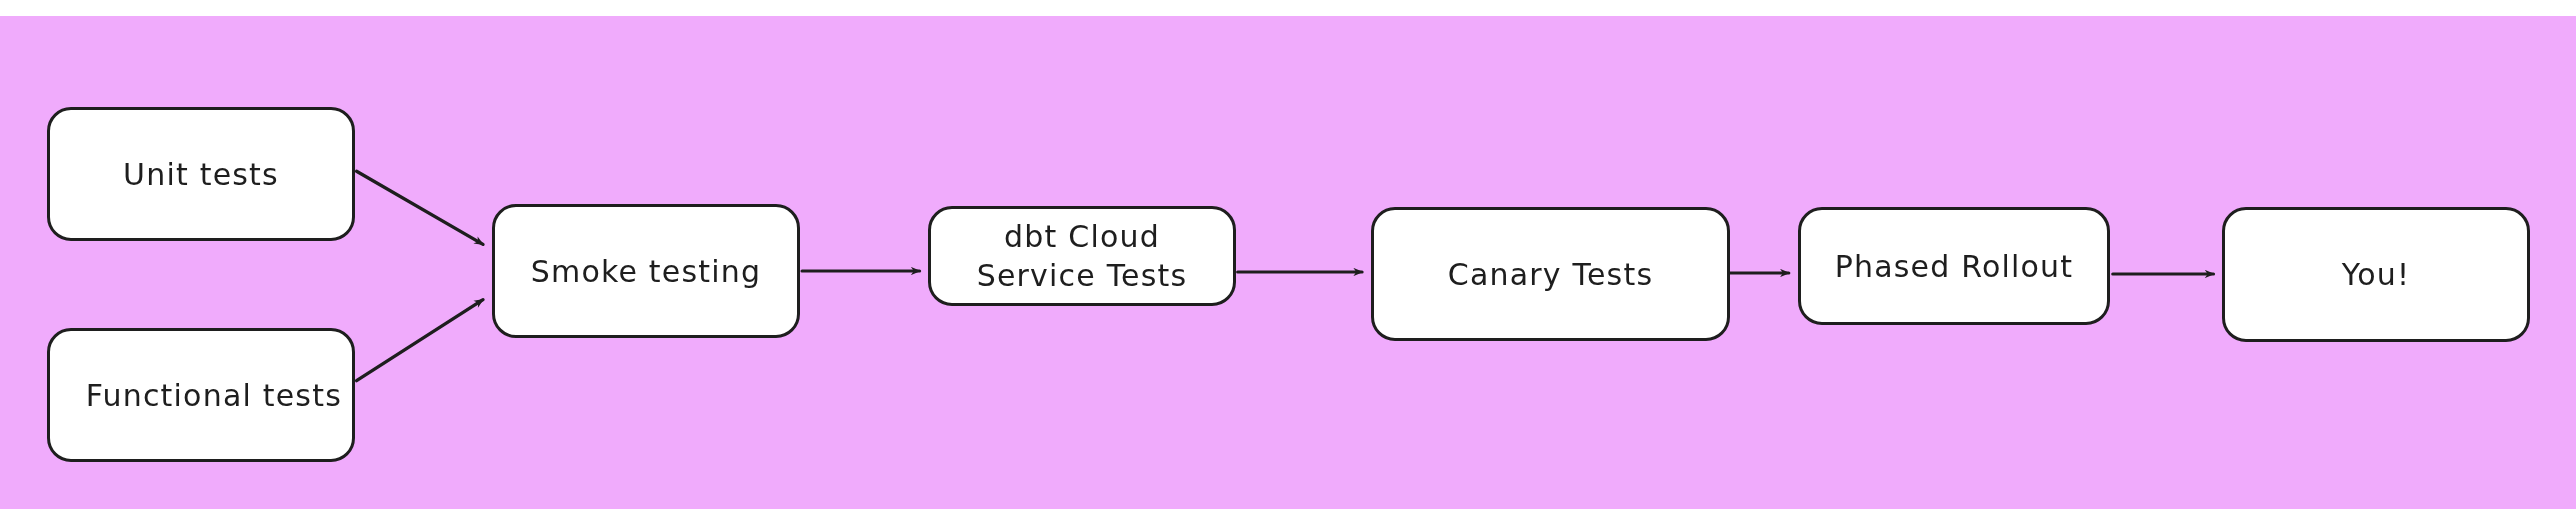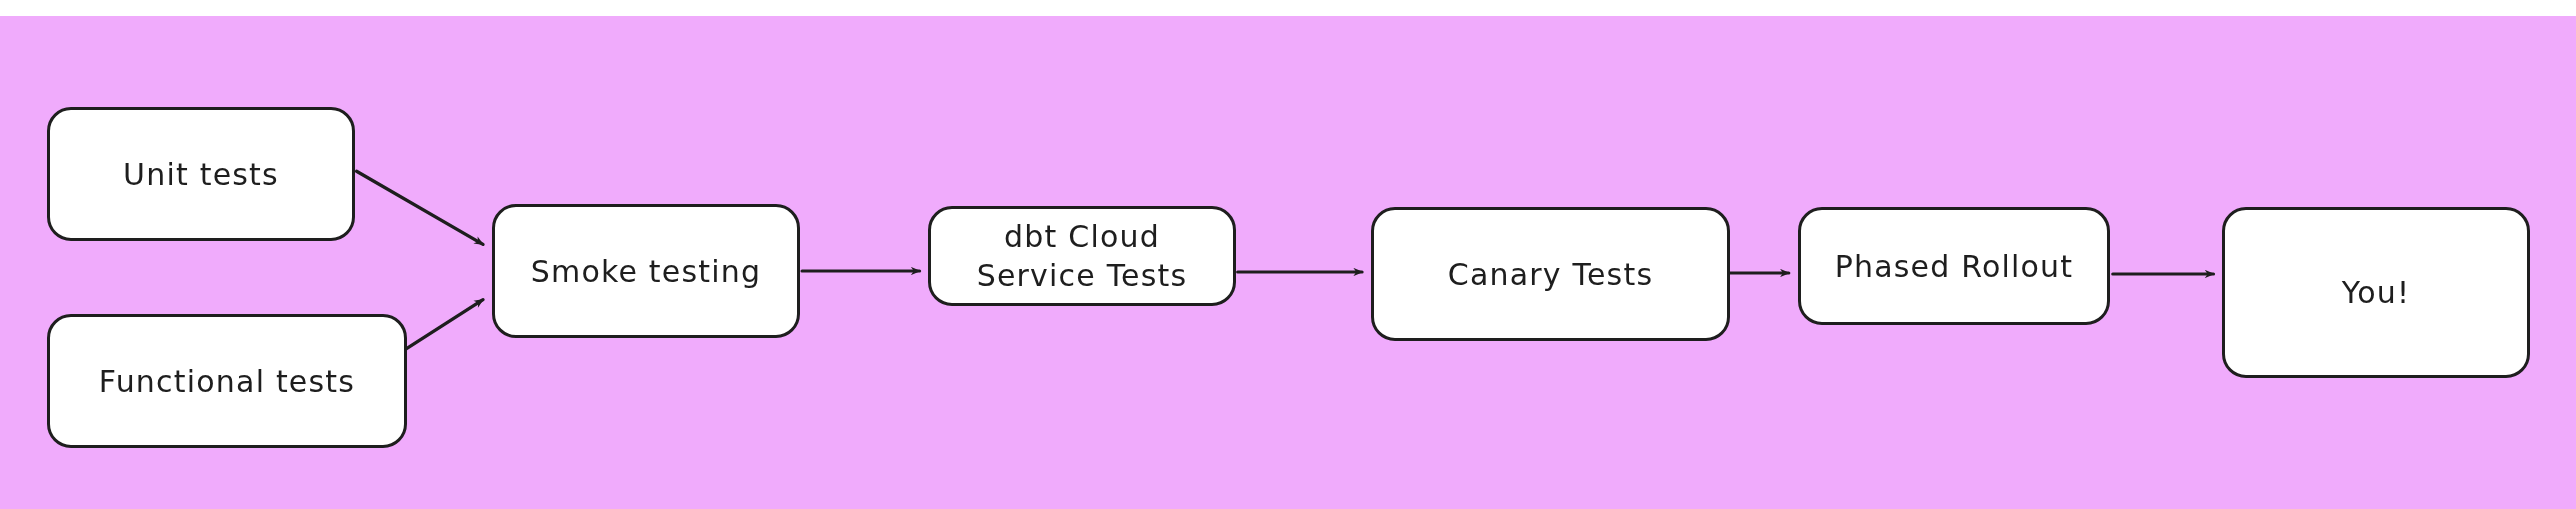--- a/index.html
+++ b/index.html
@@ -43,26 +43,26 @@
     font-family: "DejaVu Sans", sans-serif;
     font-size: 30px;
     line-height: 1.30;
     letter-spacing: 1.2px;
     color: #1e1e1e;
     white-space: pre-line;
     padding: 0 10px;
   }
   
   #node-unit-tests        { left: 47px;   top: 91px;  width: 308px; height: 134px; }
-  #node-functional-tests  { left: 47px;   top: 298px; width: 360px; height: 134px; }
+  #node-functional-tests  { left: 47px;   top: 312px; width: 308px; height: 134px; justify-content: flex-end; }
   #node-smoke-testing     { left: 492px;  top: 188px; width: 308px; height: 134px; }
   #node-dbt-cloud-service-tests { left: 928px; top: 190px; width: 308px; height: 100px; }
   #node-canary-tests      { left: 1371px; top: 191px; width: 359px; height: 134px; }
   #node-phased-rollout    { left: 1798px; top: 191px; width: 312px; height: 118px; }
-  #node-you               { left: 2222px; top: 191px; width: 308px; height: 171px; }
+  #node-you               { left: 2222px; top: 191px; width: 308px; height: 135px; }
 </style>
 </head>
 <body>
 
 <div id="canvas">
 
   <svg id="edges" viewBox="0 0 2608 516" xmlns="http://www.w3.org/2000/svg">
     <defs>
       <marker id="arrowhead" markerWidth="11" markerHeight="9" refX="9.2" refY="4.5" orient="auto" markerUnits="userSpaceOnUse">
         <path d="M0.4,0.3 L10.4,4.5 L0.4,8.7 L3.3,4.5 Z" fill="#1e1e1e"></path>

